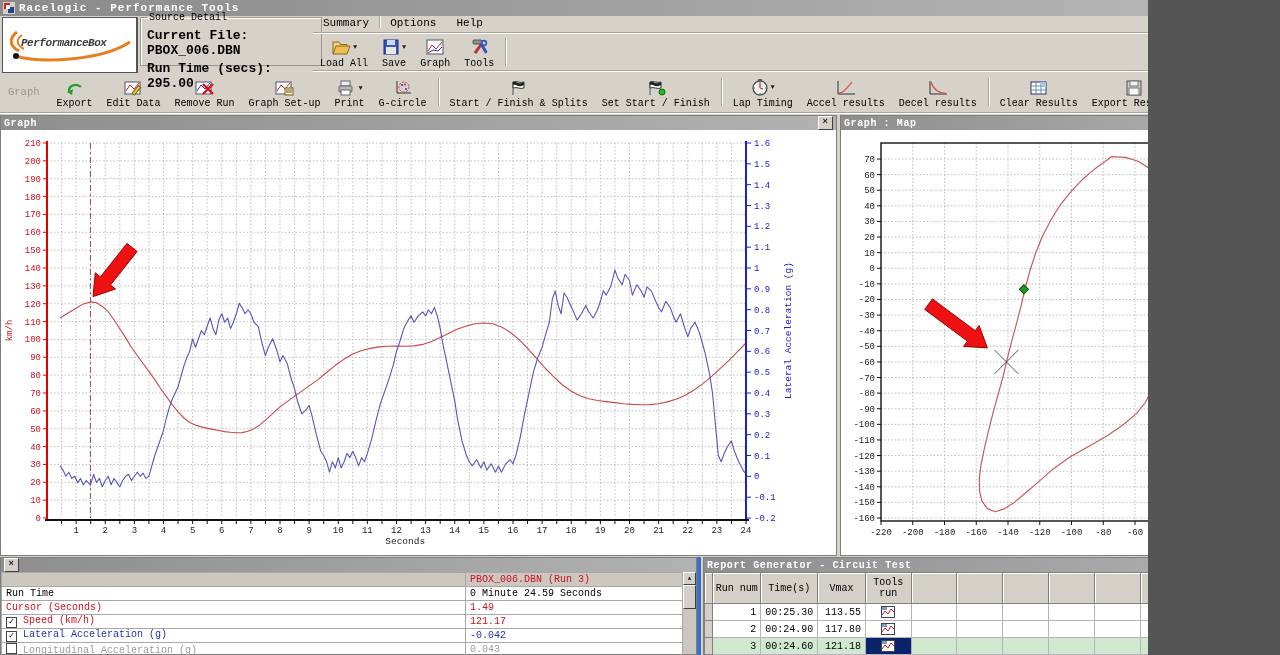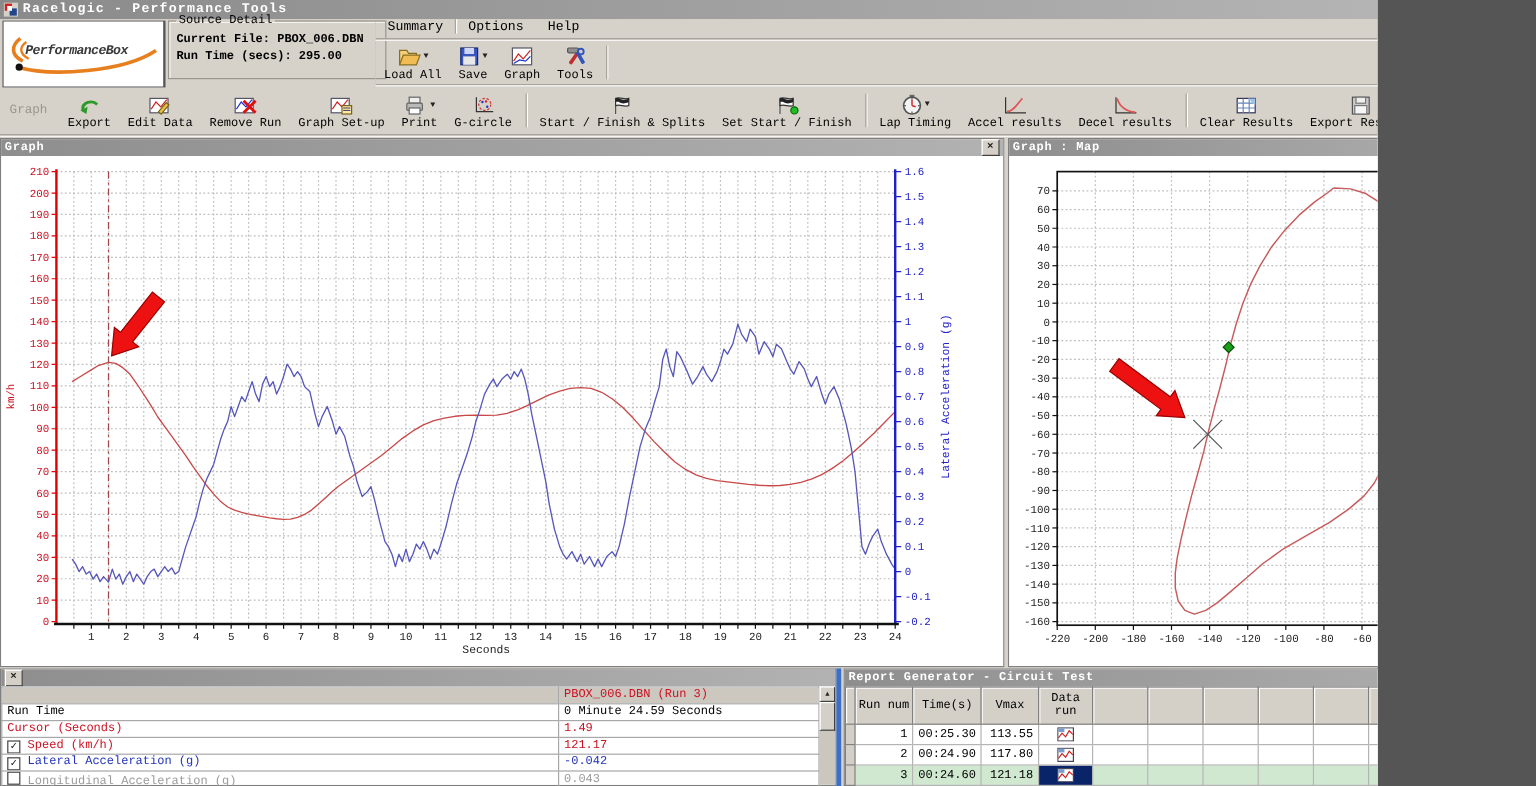--- a/index.html
+++ b/index.html
@@ -10,21 +10,21 @@
      background:linear-gradient(90deg,#8a8a8a,#b9b9b9);display:flex;align-items:center;gap:4px;padding-left:3px;box-sizing:border-box;}
   .titlebar .ttext{color:#fff;font-weight:bold;font-size:11px;letter-spacing:1px;}
   
   .topbar{position:absolute;left:0;top:16px;width:1280px;height:99px;background:#d6d2c9;}
   .logo-box{position:absolute;left:2px;top:1px;width:133px;height:54px;background:#fff;
      border:1px solid #555;border-right-width:2px;overflow:hidden;}
   .logo-text{position:absolute;left:18px;top:19px;font-style:italic;font-weight:bold;font-size:11px;color:#3a3a3a;letter-spacing:-0.5px;}
   fieldset.source-detail{position:absolute;left:140px;top:-4px;width:168px;height:48px;margin:0;
      border:1px solid #9a968e;box-shadow:1px 1px 0 #fff inset;font-size:10px;padding:2px 6px;}
   fieldset.source-detail legend{font-size:10px;padding:0 2px;}
-  .sd-line{font-weight:bold;font-size:10px;margin-top:3px;}
+  .sd-line{font-weight:bold;font-size:13px;margin-top:3px;}
   
   .menubar{position:absolute;left:313px;top:0;width:967px;height:16px;display:flex;align-items:flex-start;
      box-shadow:0 1px 0 #a8a49c,0 2px 0 #ffffff;}
   .menu-item{padding:1px 10px;font-size:11px;cursor:default;}
   .menu-div{width:1px;height:12px;background:#a8a49c;box-shadow:1px 0 0 #fff;}
   .toolbar1{position:absolute;left:313px;top:18px;width:967px;height:36px;display:flex;align-items:center;
      box-shadow:0 1px 0 #a8a49c,0 2px 0 #ffffff;}
   .toolbar2{position:absolute;left:0;top:56px;width:1280px;height:40px;display:flex;align-items:center;
      box-shadow:0 1px 0 #a8a49c,0 2px 0 #ffffff;}
   .tbtn{display:flex;flex-direction:column;align-items:center;justify-content:flex-end;
@@ -702,21 +702,21 @@
     <div class="panel-header">
       <span class="ph-title">Report Generator - Circuit Test</span>
     </div>
     <table class="report-table" id="report-table">
       <thead>
         <tr>
           <th class="gutter"></th>
           <th style="width:48px">Run num</th>
           <th style="width:47px">Time(s)</th>
           <th style="width:45px">Vmax</th>
-          <th style="width:44px">Data run</th>
+          <th style="width:44px">Tools run</th>
         <th style="width: 47px;"></th>
             <th style="width: 47px;"></th>
             <th style="width: 47px;"></th>
             <th style="width: 47px;"></th>
             <th style="width: 47px;"></th>
             <th style="width: 47px;"></th>
             <th style="width: 47px;"></th>
             <th style="width: 47px;"></th>
           </tr>
       </thead>

